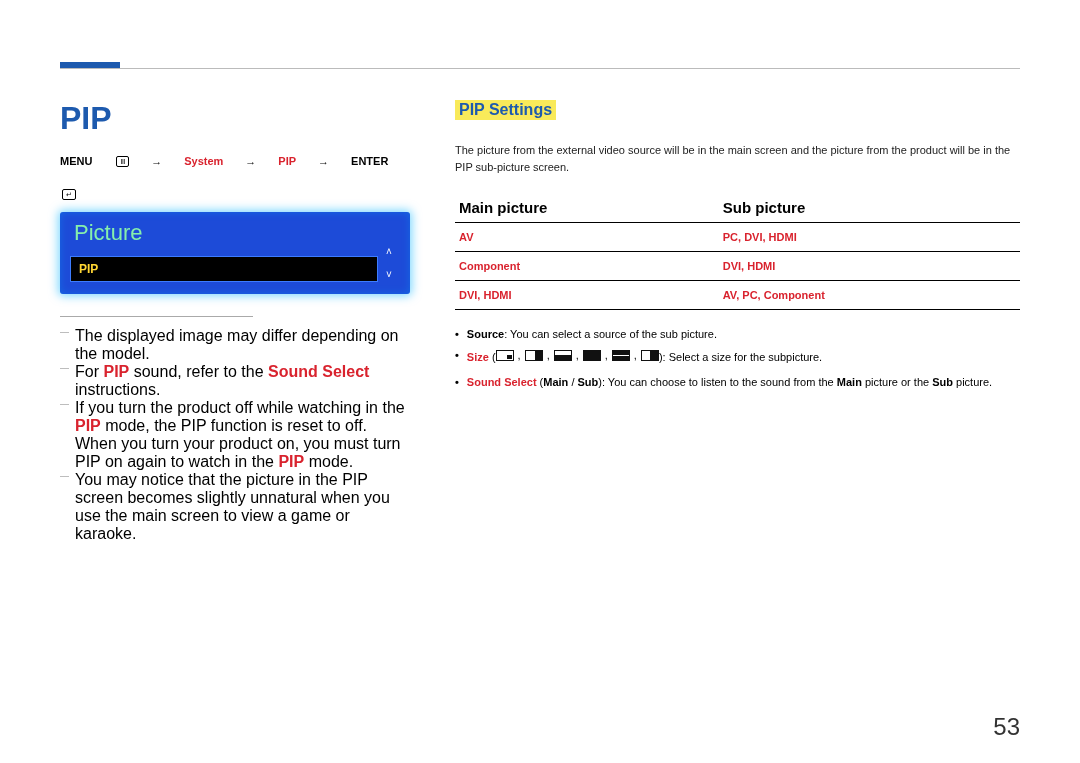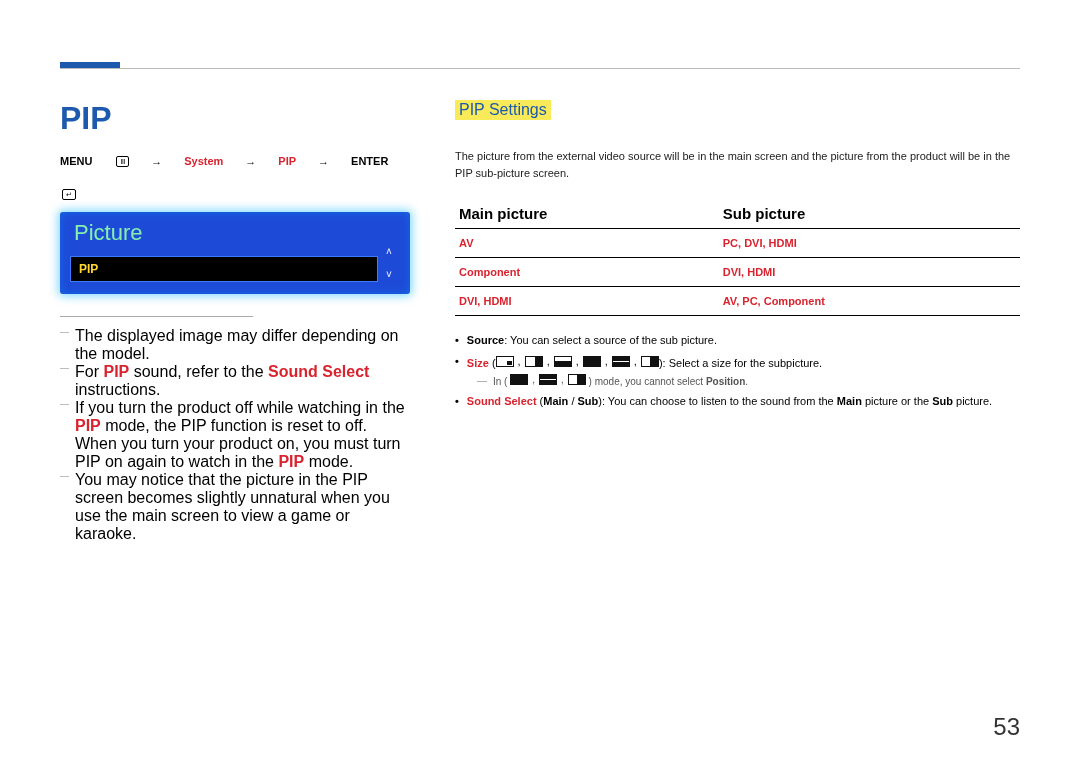--- a/index.html
+++ b/index.html
@@ -123,23 +123,23 @@
     margin:18px 0 10px 0;
   }
   .notes .dash { display:flex; gap:6px; }
   .notes .dash::before { content:"―"; color:#999; flex-shrink:0; font-size:9px; }
   .notes .red { color:#d9232e; font-weight:700; }
   h2.hl {
     display:inline-block;
     background:#f9ea5a;
     color:#1d5aae;
     font-size:16px;
-    font-weight:400;
+    font-weight:700;
     padding:1px 4px;
-    margin-bottom:28px;
+    margin-bottom:22px;
   }
   .intro {
     font-size:11px;
     color:#222;
     line-height:1.5;
     margin-bottom:18px;
   }
   table.src {
     width:100%;
     border-collapse:collapse;
@@ -301,39 +301,20 @@
                 <span class="b" style="left:0;right:0;bottom:0;height:4px"></span>
               </span>,
         <span class="mode-icon">
                 <span class="a" style="right:0;top:0;bottom:0;width:8px"></span>
               </span>
       </span><span>): Select a size for the subpicture.</span></span>
         </li>
 
     </ul>
 
-    <div class="sub-note">
-      <span>
-        <span>In (</span>
-        <span class="icon-row">
-          <span class="mode-icon">
-              <span class="a" style="left:0;top:0;bottom:0;width:8px"></span>
-              <span class="b" style="right:0;top:0;bottom:0;width:8px"></span>
-            </span>,
-          <span class="mode-icon">
-              <span class="a" style="left:0;right:0;top:0;height:4px"></span>
-              <span class="b" style="left:0;right:0;bottom:0;height:4px"></span>
-            </span>,
-          <span class="mode-icon">
-              <span class="a" style="right:0;top:0;bottom:0;width:8px"></span>
-            </span>
-        </span>
-        <span>) mode, you cannot select </span><span class="red" style="font-weight:700">Position</span>.
-      </span>
-    </div>
 
     <ul class="bullets" style="margin-top:4px">
       <li>
           <span><span class="red">Sound Select</span> (<span class="b">Main</span> / <span class="b">Sub</span><span>): You can choose to listen to the sound from the </span><span class="b">Main</span><span> picture or the </span><span class="b">Sub</span><span> picture.</span></span>
         </li>
     </ul>
 
   </div>
 </div>
 

